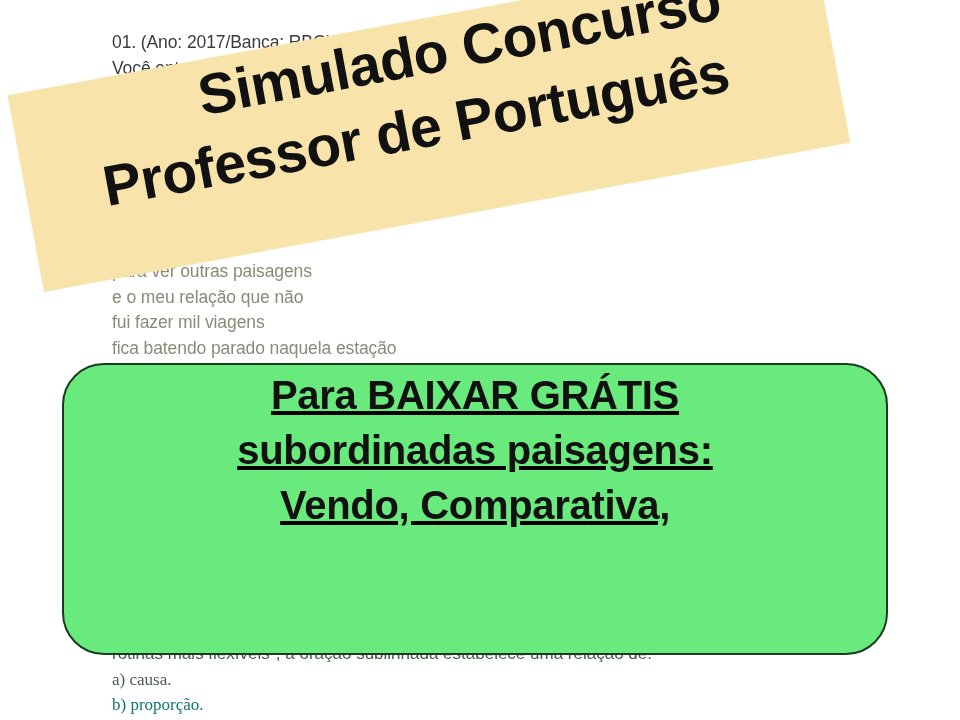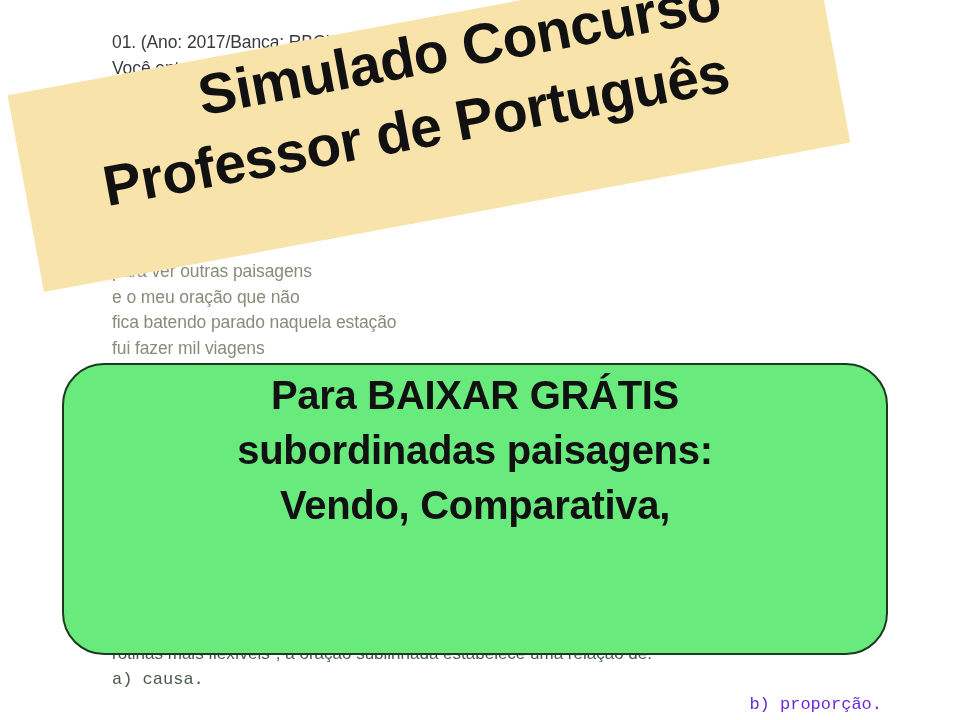--- a/index.html
+++ b/index.html
@@ -39,21 +39,21 @@
   .doc-line.cite     { font-size: 17px; color: #4a4a4a; }
   .doc-q {
     font-family: "Liberation Sans", sans-serif;
     font-size: 17px;
     line-height: 25.5px;
     color: #4a5a4a;
     text-align: justify;
     width: 760px;
   }
   .opt-line {
-    font-family: Liberation Mono, monospace;
+    font-family: Liberation Serif, serif;
     font-size: 17px;
     line-height: 25.5px;
     color: #4a5a4a;
     white-space: nowrap;
   }
 
   
   #banner {
     position: absolute;
     left: 44px;
@@ -106,20 +106,21 @@
     left: 62px;
     top: 368px;
     width: 826px;
     height: 290px;
     z-index: 5;
     display: flex;
     flex-direction: column;
     align-items: center;
     justify-content: flex-start;
     pointer-events: none;
+    text-decoration: underline;
   }
   .green-line {
     font-family: "Liberation Sans", sans-serif;
     font-weight: bold;
     font-size: 40px;
     line-height: 55px;
     color: #111111;
     white-space: nowrap;
     text-align: center;
     letter-spacing: -0.3px;
@@ -138,43 +139,43 @@
     <div class="doc-line">E eu na estação</div>
     <div class="doc-line">Vendo um céu fugir</div>
     <div class="doc-line dim">Também não dava mais para tentar</div>
     <div class="doc-line dim">Lhe convencer a não partir</div>
     <div class="doc-line dim">E agora tudo bem</div>
 
     <div class="doc-line spacer"></div>
 
     <div class="doc-line dimmer">Você partiu</div>
     <div class="doc-line dimmer">para ver outras paisagens</div>
-    <div class="doc-line dimmer">e o meu oração que não</div>
+    <div class="doc-line dimmer">e o meu relação que não</div>
+    <div class="doc-line dimmer">fui fazer mil viagens</div>
     <div class="doc-line dimmer">fica batendo parado naquela estação</div>
-    <div class="doc-line dimmer">fui fazer mil viagens</div>
 
     <div class="doc-line cite">(Naquela Estação, Adriana Calcanhoto, João Donato/Caetano Veloso/Ronaldo Bastos)</div>
 
     <div class="doc-q greenish">No  trecho  "Você  partiu,  para  ver  outras  paisagens"  a  oração  destacada,  expressa,  em</div>
     <div class="doc-q greenish">relação à anterior, sentido que corresponde a pergunta:</div>
 
     <div class="opt-line">a) "A fim de que?"</div>
     <div class="opt-line">b) "Onde?"</div>
     <div class="opt-line">c) "Como?"</div>
     <div class="opt-line">d) "Quando?"</div>
     <div class="opt-line">e) "Com que?"</div>
 
     <div class="doc-line spacer"></div>
 
     <div class="doc-q">02. (Ano: 2017/Banca: IBFC-PR)  Na  frase:  "Seria  preferível  que  as organizações</div>
     <div class="doc-q">investissem  numa  educação  para  a  diminuição  dos  índices  do estresse e oferecessem</div>
     <div class="doc-q">rotinas mais flexíveis", a oração sublinhada estabelece uma relação de:</div>
 
     <div class="opt-line">a) causa.</div>
-    <div class="opt-line" style="color:#6d28d9;text-align:right;">b) proporção.</div>
+    <div class="opt-line" style="color:#0f766e;">b) proporção.</div>
   </div>
 
   <div id="banner"></div>
   <div id="banner-text">
     <div class="banner-line l1">Simulado Concurso</div>
     <div class="banner-line l2">Professor de Português</div>
   </div>
 
   <div id="green-box"></div>
   <div id="green-text">

